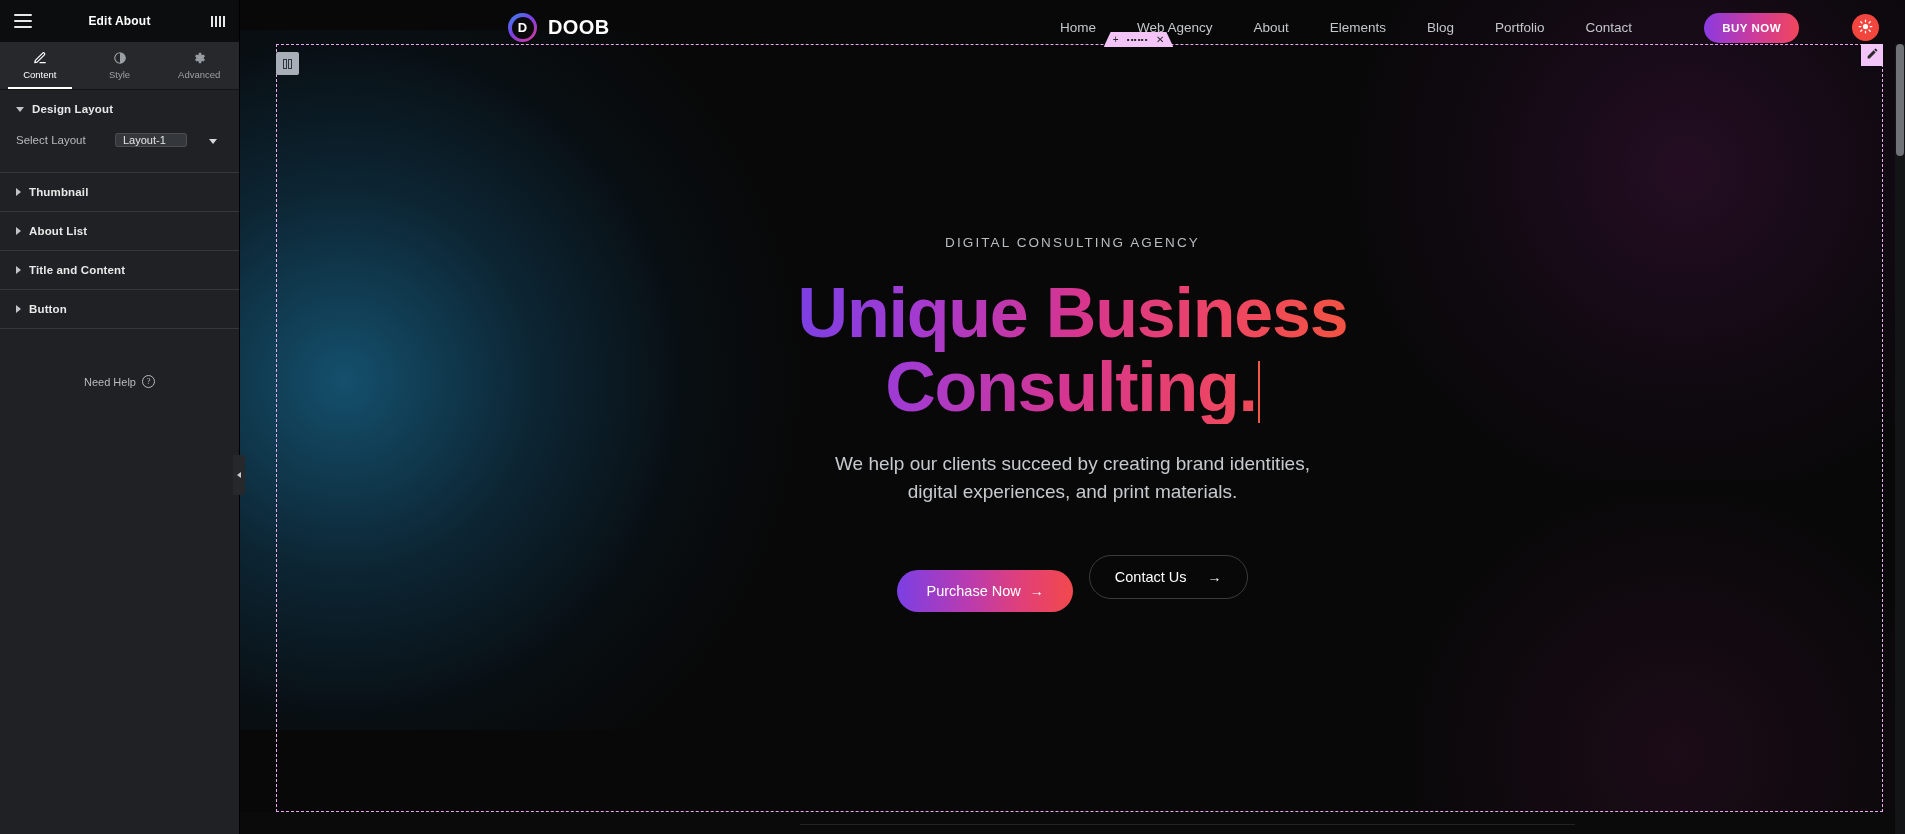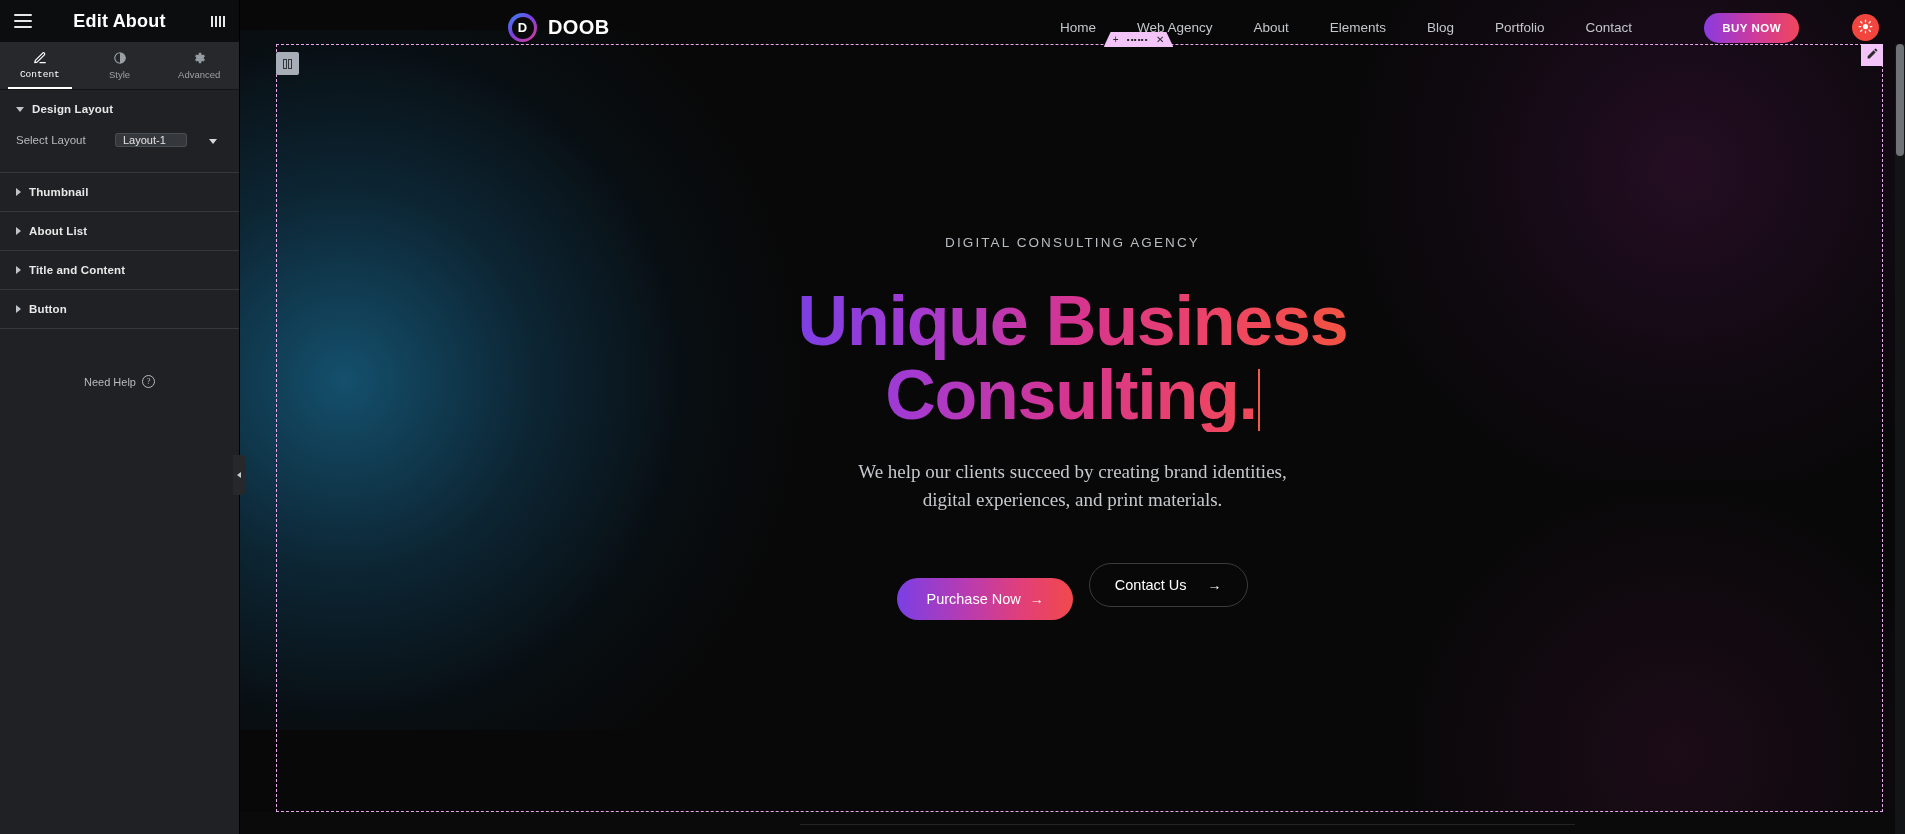--- a/index.html
+++ b/index.html
@@ -27,40 +27,40 @@
     height: 42px;
     background: #0c0d0e;
     display: flex; align-items: center;
     padding: 0 14px;
     position: relative;
   }
   .hamburger { width: 18px; height: 14px; display: flex; flex-direction: column; justify-content: space-between; cursor: pointer; }
   .hamburger span { display: block; height: 2px; background: #e8e8e8; border-radius: 1px; }
   .panel-title {
     position: absolute; left: 0; right: 0; text-align: center;
-    font-size: 18px; font-weight: bold; color: #ffffff;
+    font-size: 12px; font-weight: bold; color: #ffffff;
     letter-spacing: .2px;
     pointer-events: none;
   }
   .grid-icon { margin-left: auto; display: grid; grid-template-columns: repeat(4, 2px); gap: 2px; cursor: pointer; z-index: 2;}
   .grid-icon i { display: block; width: 2px; height: 11px; background: #e8e8e8; }
 
   .tabs {
     display: flex; height: 48px;
     background: #26282b;
     border-bottom: 1px solid #121314;
   }
   .tab {
     flex: 1; display: flex; flex-direction: column;
     align-items: center; justify-content: center;
     gap: 4px; cursor: pointer;
     color: #9aa0a6; font-size: 9.5px;
     position: relative;
   }
-  .tab.active { color: #ffffff; font-family: Liberation Mono, monospace; }
+  .tab.active { color: #ffffff; }
   .tab.active::after {
     content: ""; position: absolute; bottom: 0; left: 8px; right: 8px;
     height: 2px; background: #ffffff;
   }
   .tab .ti { width: 14px; height: 14px; display: block; }
   .tab svg { display: block; }
 
   .accordion { display: flex; flex-direction: column; }
   .acc-section { border-bottom: 1px solid #34373b; }
   .acc-head {
@@ -201,42 +201,41 @@
 
   
   .hero {
     position: relative; z-index: 5;
     padding-top: 180px;
     text-align: center;
   }
   .hero-eyebrow {
     font-size: 13.5px; color: #b9bcc0;
     letter-spacing: 2.1px; font-weight: normal;
-    margin-bottom: 34px;
+    margin-bottom: 26px;
   }
   .hero-title {
     font-size: 70px; font-weight: bold;
     line-height: 1.06;
     letter-spacing: -1.2px;
     background: linear-gradient(95deg, #7b3fe4 0%, #a53ad0 22%, #d6358f 50%, #ef4661 78%, #f2543f 100%);
     -webkit-background-clip: text; background-clip: text;
     -webkit-text-fill-color: transparent; color: transparent;
     display: inline-block;
     margin: 0 auto;
   }
   .caret {
     display: inline-block; width: 2px; height: 62px;
     background: #f05a46;
     vertical-align: -12px; margin-left: 1px;
   }
   .hero-desc {
     margin-top: 26px;
     font-size: 19px; color: #c6c9cd;
     line-height: 1.47;
-    font-family: Liberation Serif, serif;
   }
   .hero-actions {
     margin-top: 36px;
     display: flex; align-items: center; justify-content: center; gap: 16px;
   }
   .btn-primary {
     background: linear-gradient(90deg, #7b3fe4 0%, #b93bb0 40%, #e03f7a 70%, #f2494c 100%);
     color: #ffffff; font-size: 14.5px;
     border: none; border-radius: 30px;
     padding: 13px 29px; cursor: pointer;

